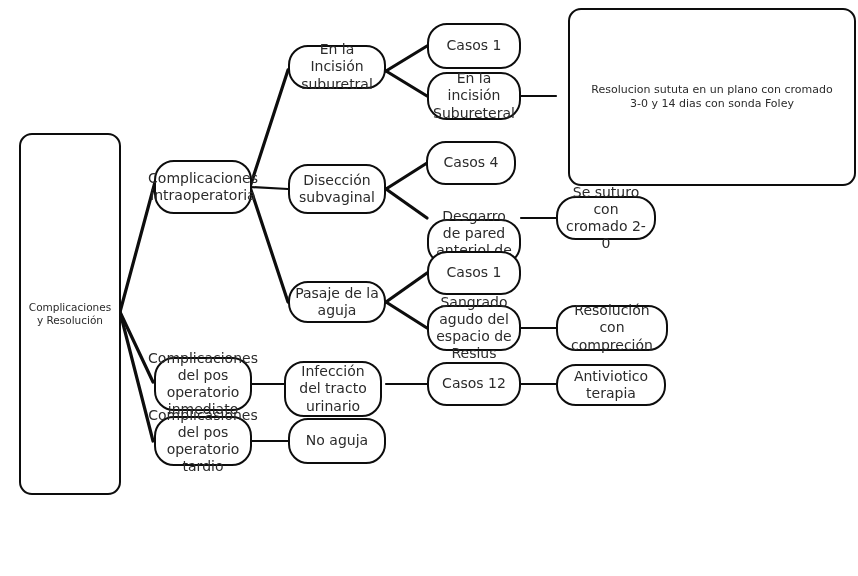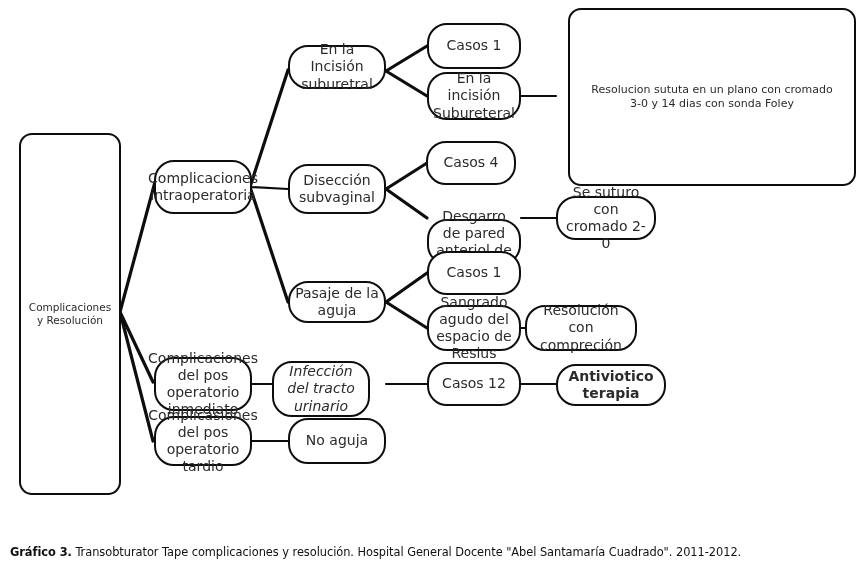--- a/index.html
+++ b/index.html
@@ -126,21 +126,21 @@
 
   <div class="node-box" style="left:288px; top:45px; width:98px; height:44px;">
     <span>En la Incisión suburetral</span>
   </div>
   <div class="node-box" style="left:288px; top:164px; width:98px; height:50px;">
     <span>Disección subvaginal</span>
   </div>
   <div class="node-box" style="left:288px; top:281px; width:98px; height:42px;">
     <span>Pasaje de la aguja</span>
   </div>
-  <div class="node-box" style="left:272px; top:361px; width:98px; height:56px;font-style:italic;">
+  <div class="node-box" style="left:284px; top:361px; width:98px; height:56px;">
     <span>Infección del tracto urinario</span>
   </div>
   <div class="node-box" style="left:288px; top:418px; width:98px; height:46px;">
     <span>No aguja</span>
   </div>
 
   <div class="node-box" style="left:427px; top:23px; width:94px; height:46px;">
     <span>Casos 1</span>
   </div>
   <div class="node-box" style="left:427px; top:72px; width:94px; height:48px;">
@@ -161,24 +161,21 @@
   <div class="node-box" style="left:427px; top:362px; width:94px; height:44px;">
     <span>Casos 12</span>
   </div>
 
   <div class="node-box big" style="left:556px; top:8px; width:288px; height:178px;">
     <span>Resolucion sututa en un plano con cromado 3-0 y 14 dias con sonda Foley</span>
   </div>
   <div class="node-box" style="left:556px; top:196px; width:100px; height:44px;">
     <span>Se suturo con cromado 2-0</span>
   </div>
-  <div class="node-box" style="left:525px; top:305px; width:112px; height:46px;">
+  <div class="node-box" style="left:556px; top:305px; width:112px; height:46px;">
     <span>Resolución con compreción</span>
   </div>
-  <div class="node-box" style="left:556px; top:364px; width:110px; height:42px;font-weight:bold;">
+  <div class="node-box" style="left:556px; top:364px; width:110px; height:42px;">
     <span>Antiviotico terapia</span>
   </div>
 
-  <div class="caption">
-    <span class="cap-label">Gráfico 3.</span><span> Transobturator Tape complicaciones y resolución. Hospital General Docente "Abel Santamaría Cuadrado". 2011-2012.</span>
-  </div>
 
 </div>
 
 </body></html>

